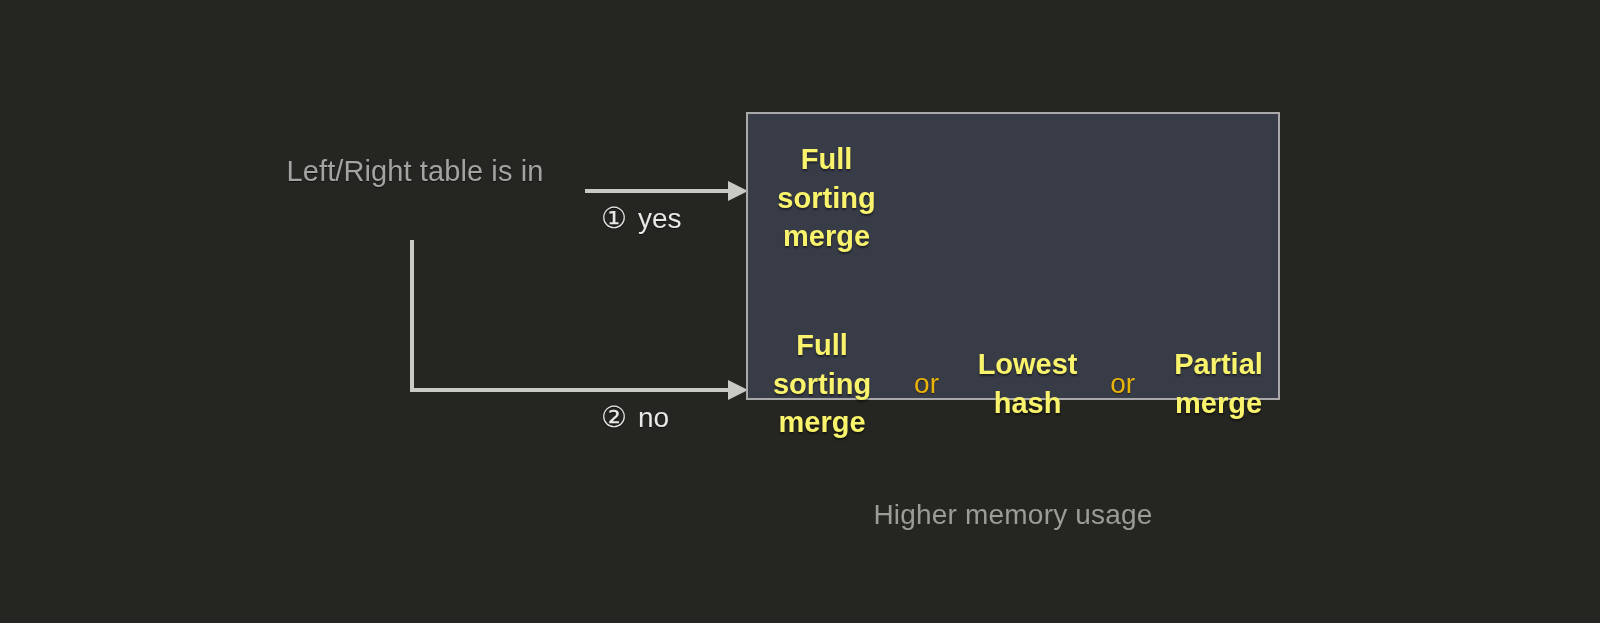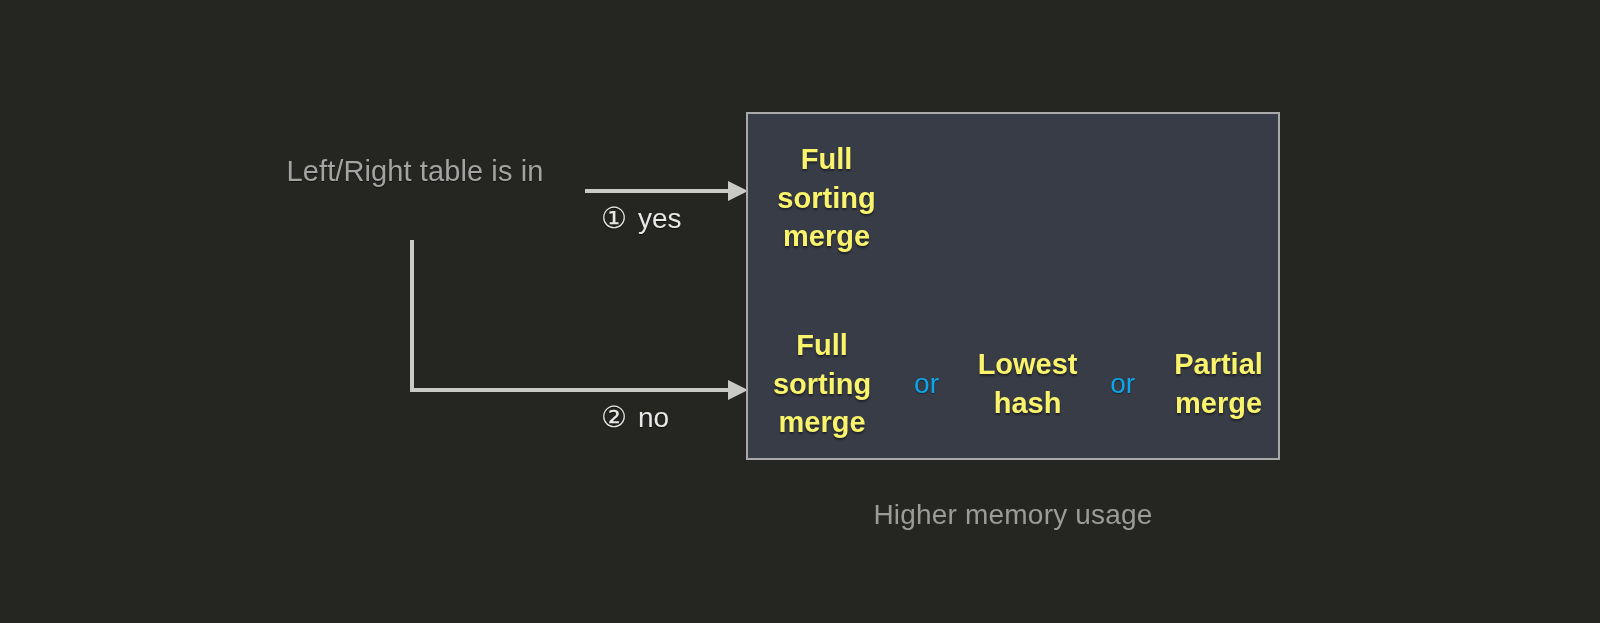--- a/index.html
+++ b/index.html
@@ -73,21 +73,21 @@
   }
   .caption-top    { top: 69px; }
   .caption-bottom { top: 499px; }
 
   
   .strategy-box {
     position: absolute;
     left: 746px;
     top: 112px;
     width: 534px;
-    height: 348px;
+    height: 288px;
     box-sizing: border-box;
     background: #383c47;
     border: 2px solid #a9a9a9;
   }
 
   .strategy-row {
     position: absolute;
     display: flex;
     align-items: center;
     justify-content: flex-start;
@@ -108,21 +108,21 @@
   .strategy {
     color: #faf46c;
     font-weight: bold;
     font-size: 29px;
     line-height: 1.34;
     text-align: center;
     text-shadow: 0 2px 2px rgba(0,0,0,0.45);
     white-space: pre-line;
   }
   .or-sep {
-    color: #0ea5e9;
+    color: #eab308;
     font-size: 28px;
     font-weight: normal;
     text-shadow: 0 1px 1px rgba(0,0,0,0.45);
   }
 
   .row-top .strategy { margin-left: 11px; width: 135px; }
 
   .row-bottom .strategy-0 { margin-left: 10px; width: 140px; }
   .row-bottom .or-0 { margin-left: 28px; }
   .row-bottom .strategy-1 { margin-left: 30px; width: 128px; }

